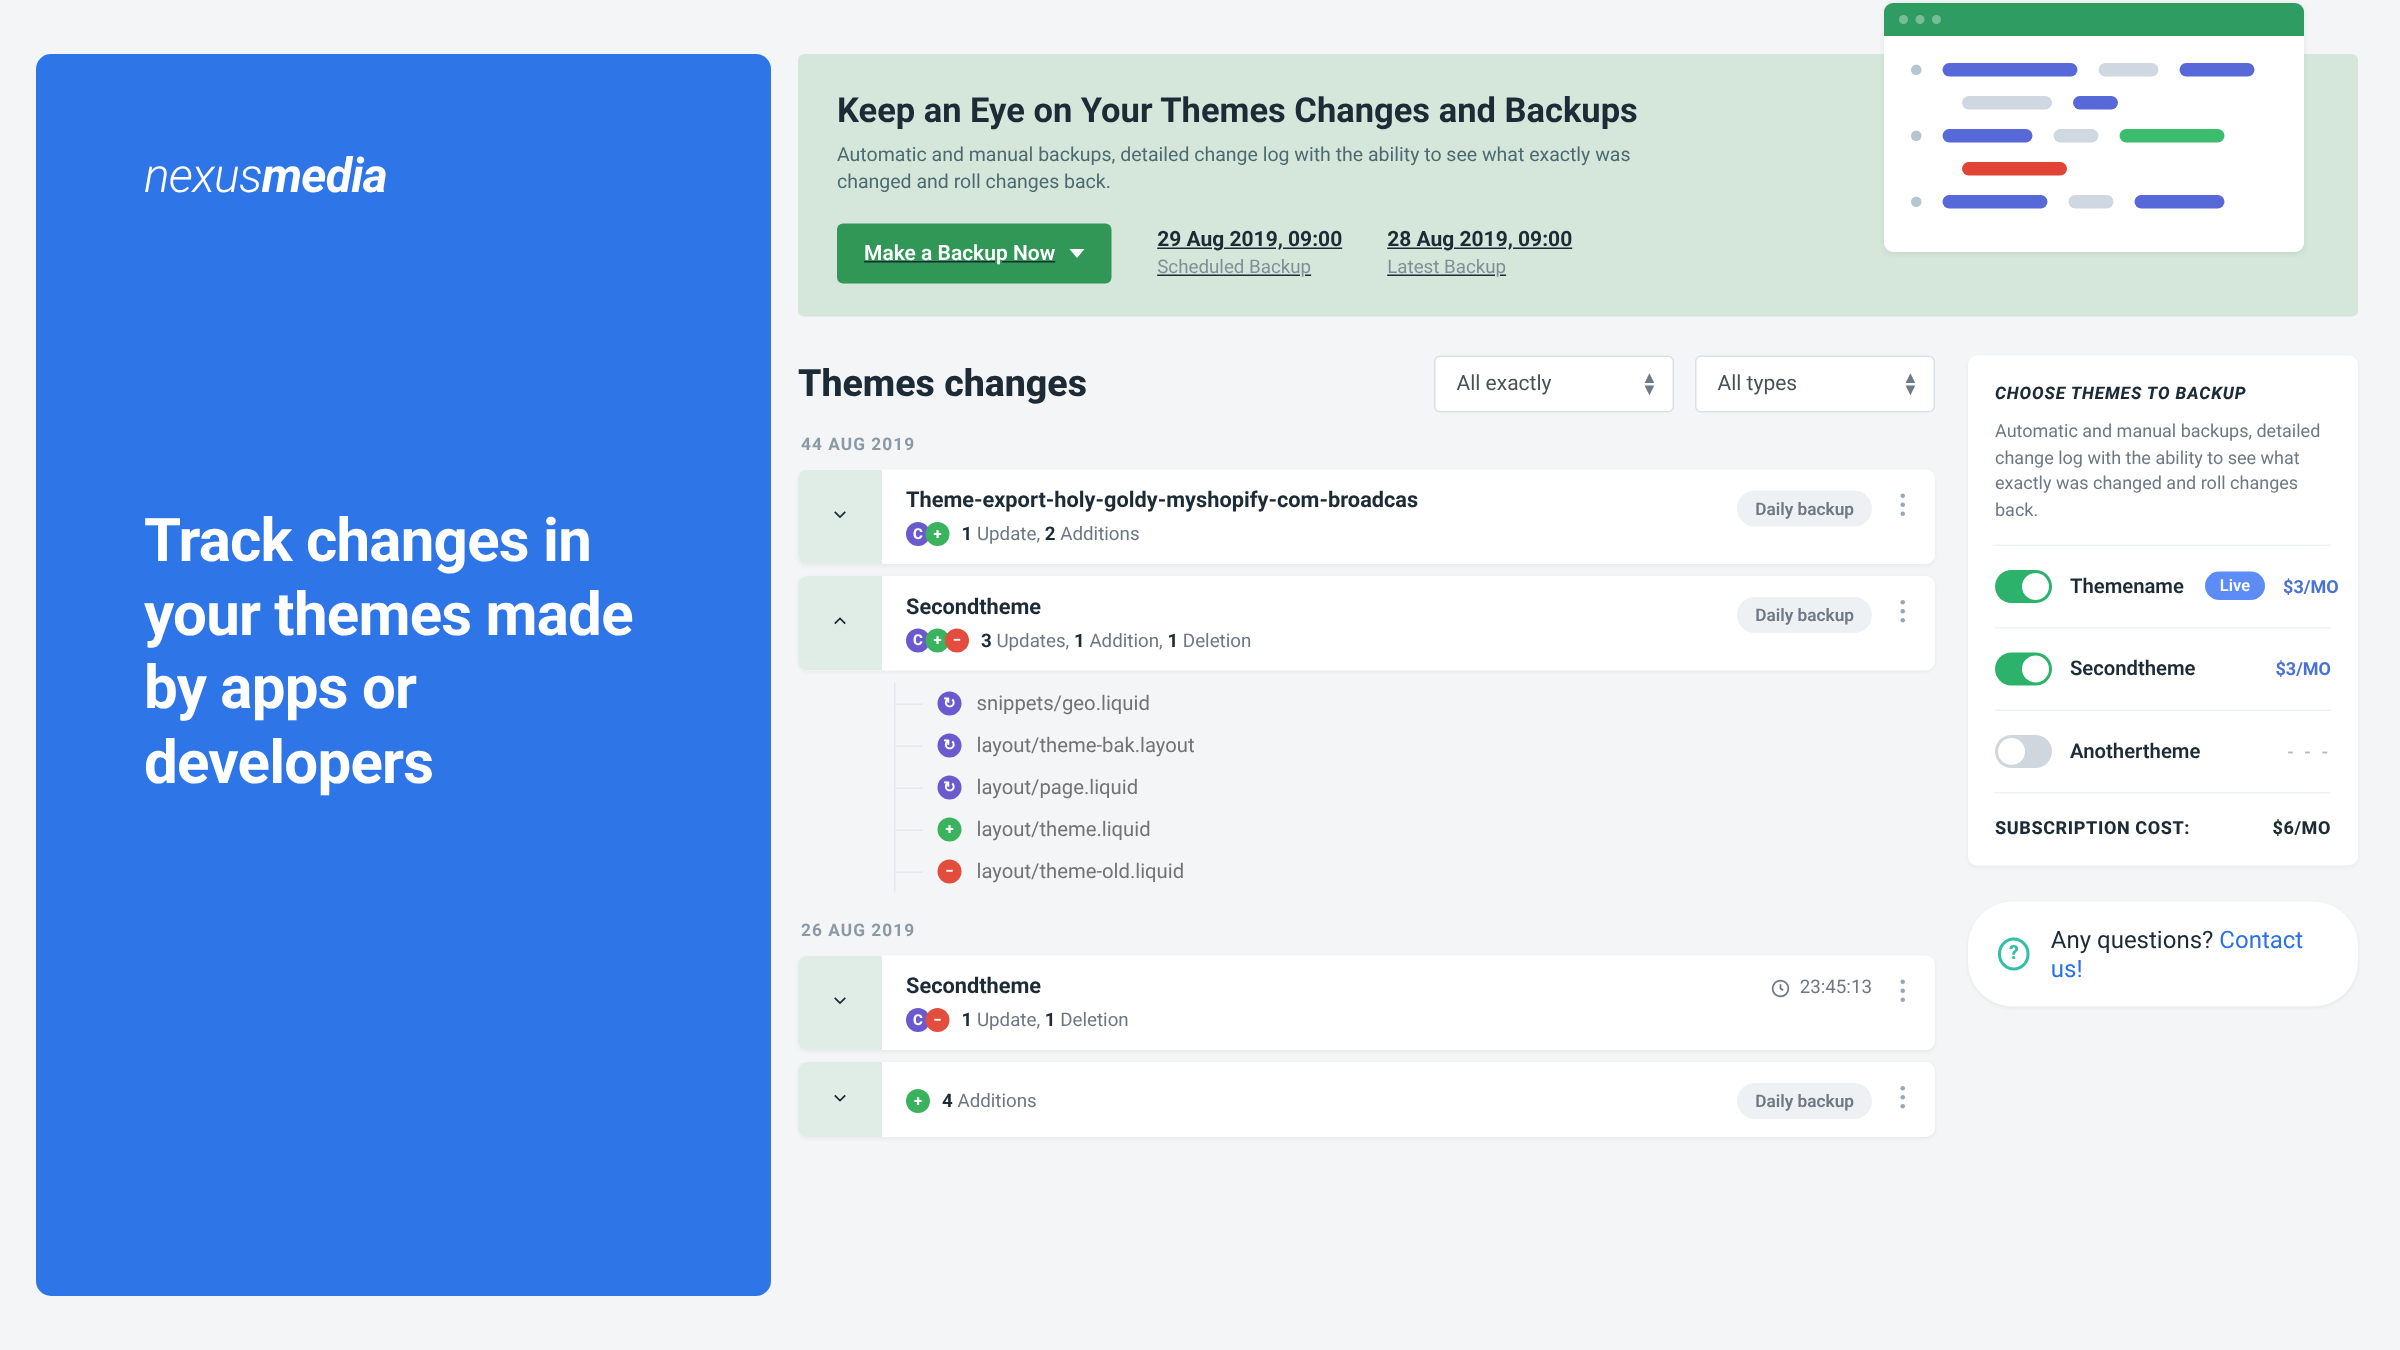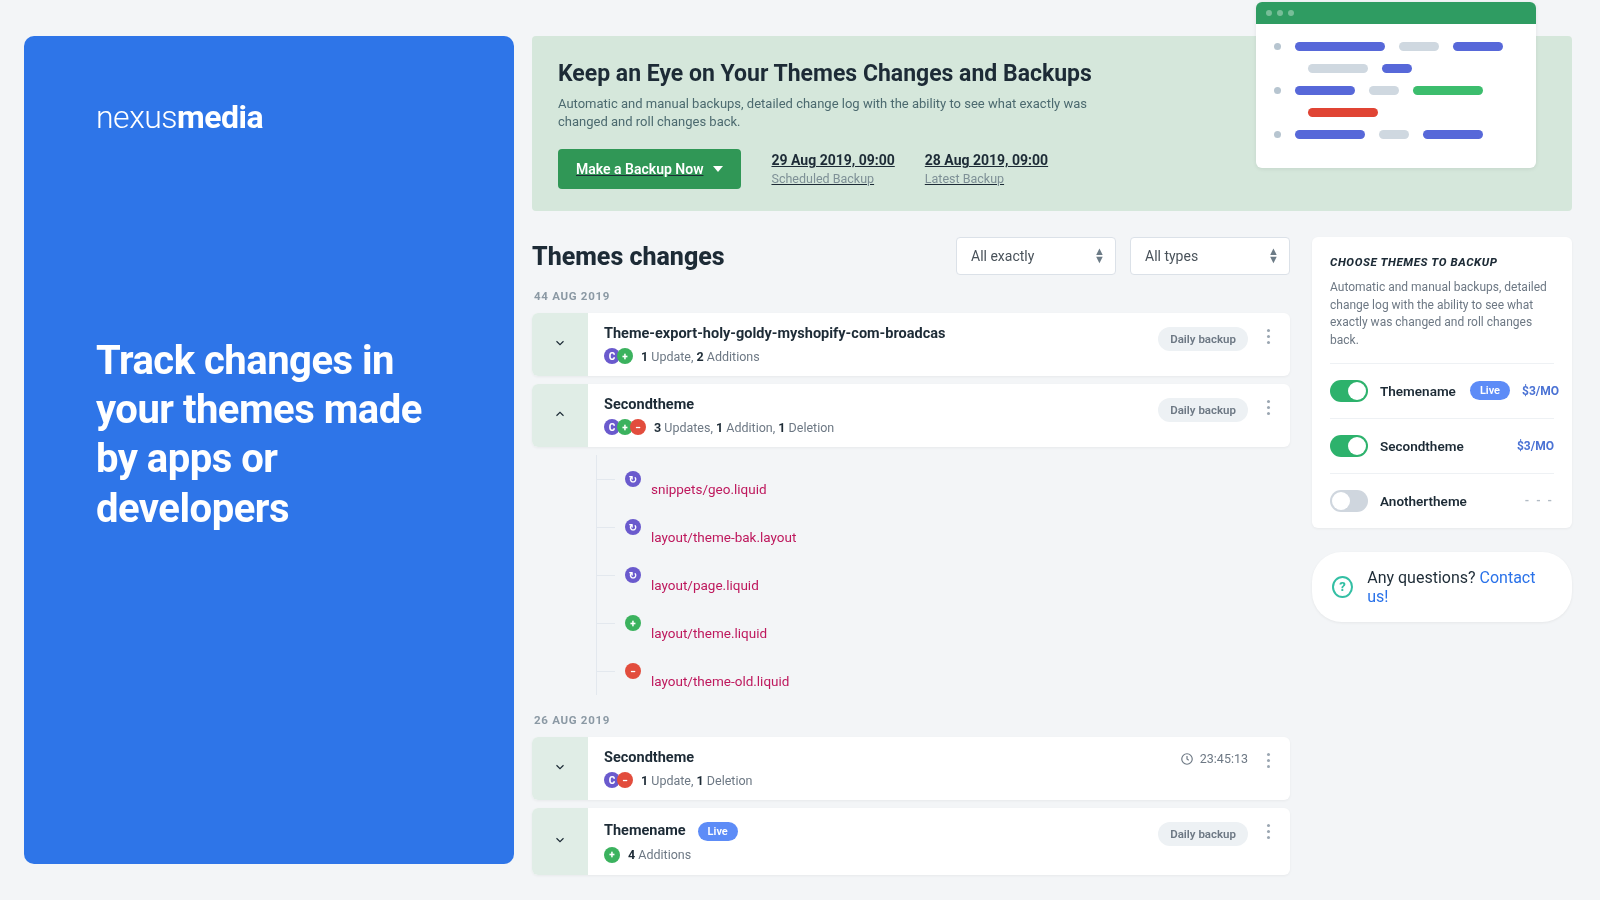--- a/index.html
+++ b/index.html
@@ -15,21 +15,21 @@
 
 
 .promo {
   width:490px; height:828px;
   background:#2e75e8;
   border-radius:10px;
   color:#fff;
   padding:62px 72px 0 72px;
   display:flex; flex-direction:column;
 }
-.brand { display:flex; align-items:baseline; font-size:32px; font-weight:300; letter-spacing:-0.5px; }
+.brand { display:flex; align-items:baseline; font-size:32px; font-weight:300; letter-spacing:-0.5px;font-style:italic; }
 .brand b { font-weight:700; }
 .promo-copy { margin-top:200px; font-size:40px; line-height:1.23; font-weight:700; letter-spacing:-0.5px;}
 
 
 .app { flex:1; display:flex; flex-direction:column; }
 
 
 .banner {
   background:#d5e7db;
   border-radius:4px;
@@ -98,21 +98,21 @@
   padding:5px 12px; border-radius:12px; margin-top:2px;
 }
 .kebab{ width:20px; display:flex; flex-direction:column; align-items:center; gap:3px; padding:4px 0; cursor:pointer;}
 .kebab i{ width:3px;height:3px;border-radius:50%;background:#9aa6b1;}
 .clock{ display:flex; align-items:center; gap:6px; font-size:12.5px; color:#6d7884; margin-top:2px;}
 
 
 .tree{ margin:0 0 18px 64px; border-left:1px solid #e3e8ee;}
 .tree-row{ position:relative; padding:6px 0 6px 28px; display:flex; align-items:center; gap:10px; font-size:13.5px;}
 .tree-row:before{ content:""; position:absolute; left:0; top:50%; width:18px; height:1px; background:#e3e8ee;}
-.tree-row a{ color:#be185d; text-decoration:none; cursor:pointer;margin-top:20px;}
+.tree-row a{ color:#737373; text-decoration:none; cursor:pointer;}
 
 
 .side{ width:260px; }
 .side-card{ background:#fff; border-radius:6px; box-shadow:0 1px 3px rgba(0,0,0,.05); padding:18px 18px 0 18px;}
 .side-h{ font-size:11.5px; letter-spacing:.6px; font-weight:800; color:#1d2b36;font-style:italic;}
 .side-p{ font-size:12px; color:#6d7884; margin-top:10px; line-height:1.45;}
 .opt{ display:flex; align-items:center; gap:12px; padding:16px 0; border-top:1px solid #eef1f4;}
 .opt:first-of-type{ border-top:none; }
 .tog{ width:38px;height:22px;border-radius:11px;background:#cfd6de;position:relative;flex:none;cursor:pointer;}
 .tog.on{ background:#2db26c;}
@@ -336,24 +336,20 @@
         </div>
 
         <div class="card">
           <div class="card-handle">
             <span class="chev"><svg viewBox="0 0 24 24">
                   <polyline points="6 9 12 15 18 9"></polyline>
                 </svg></span>
           </div>
           <div class="card-body">
             <div class="card-info">
-              <div>
-                <span class="theme-name">Themename</span>
-                <span class="live-pill">Live</span>
-              </div>
               <div class="stats">
                 <span class="ico-grp">
                   <span class="ico ic-add">+</span>
                 </span>
                 <span>
                   <b>4</b><span> Additions</span>
                 </span>
               </div>
             </div>
             <span class="badge">Daily backup</span>
@@ -388,20 +384,24 @@
             <span class="opt-price">$3/MO</span>
           </div>
           <div class="opt">
             <div class="tog">
                 <i></i>
               </div>
             <span class="opt-name">Anothertheme</span>
             <span class="opt-price mute">- - -</span>
           </div>
 
+          <div class="sub-cost">
+            <span>SUBSCRIPTION COST:</span>
+            <span>$6/MO</span>
+          </div>
         </div>
 
         <div class="q-card">
           <span class="q-ico">?</span>
           <span>
             <span>Any questions? </span><a>Contact us!</a>
           </span>
         </div>
       </div>
     </div>

